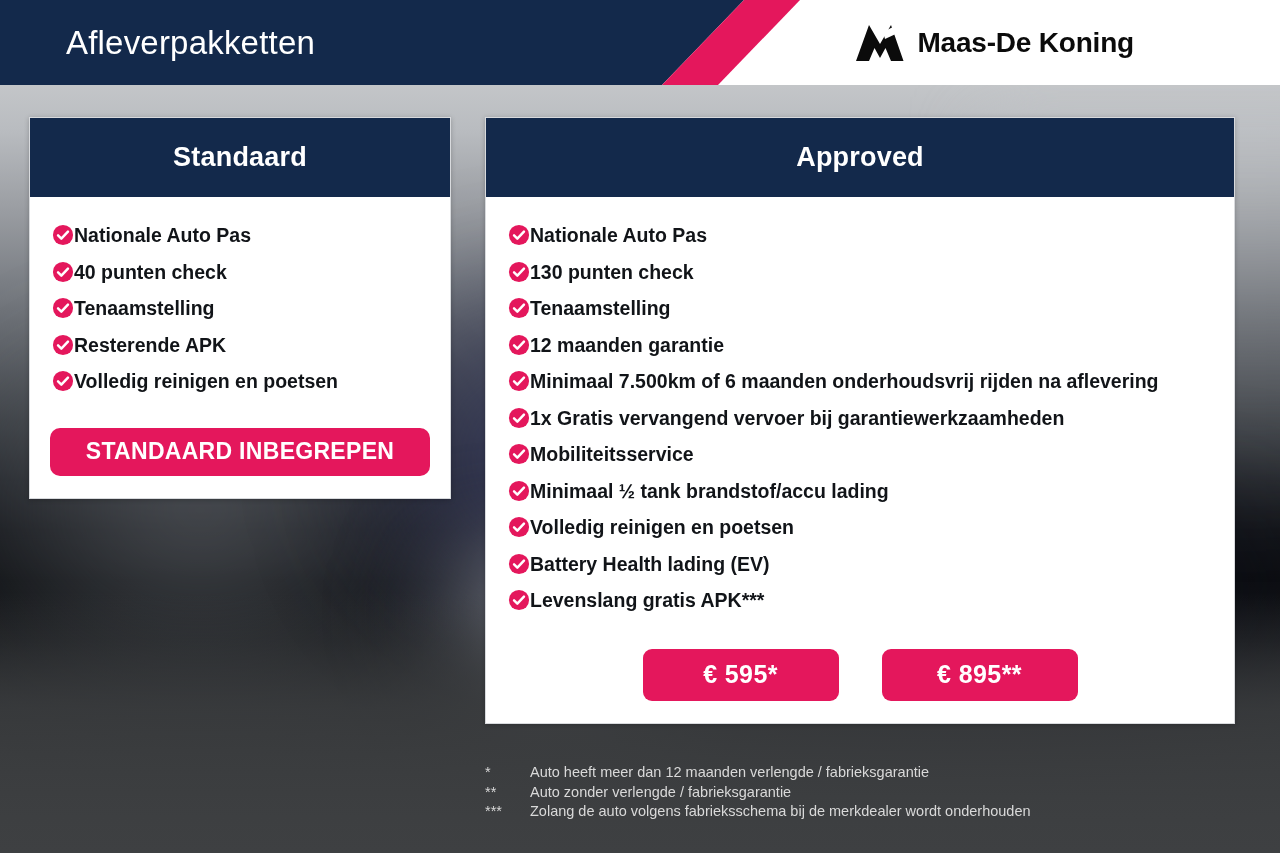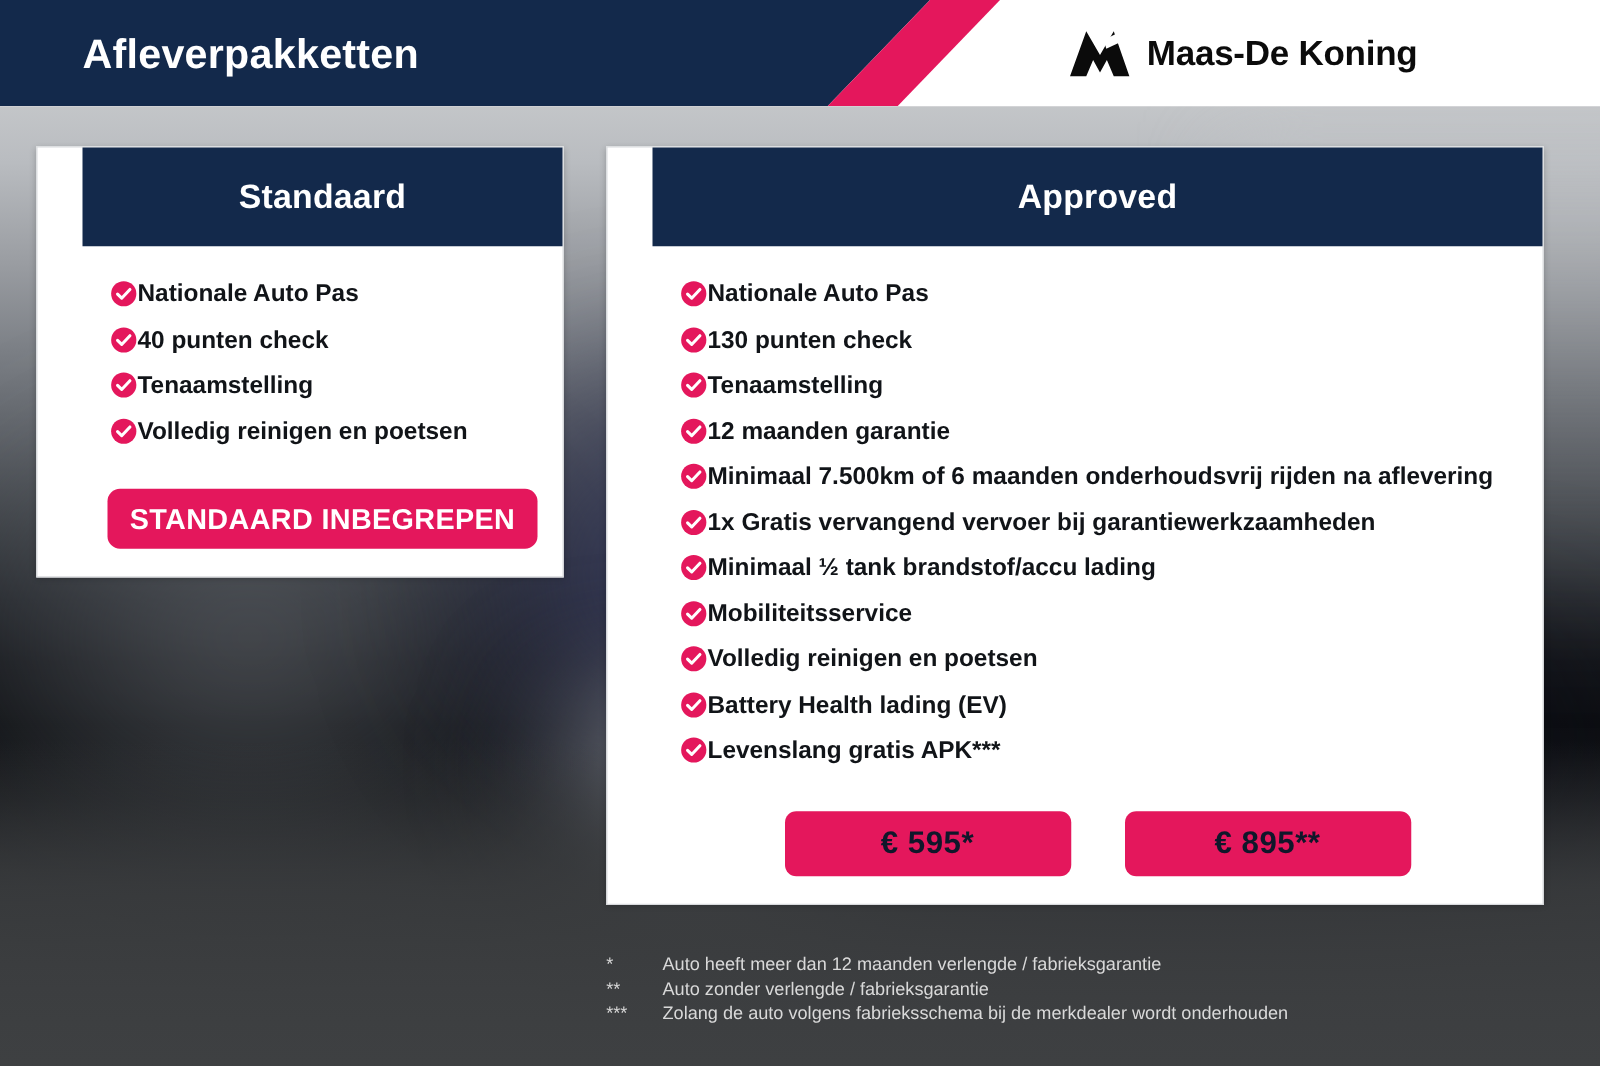--- a/index.html
+++ b/index.html
@@ -72,38 +72,37 @@
   }
   .header-pink {
     position:absolute; left:0; top:0; height:85px; width:860px;
     background:#e4175c;
     clip-path:polygon(744px 0, 800px 0, 718px 100%, 662px 100%);
   }
   .header-title {
     position:absolute; left:66px; top:0; height:85px;
     display:flex; align-items:center;
     color:#ffffff;
-    font-size:33px; font-weight:bold; letter-spacing:.2px;
+    font-size:33px; font-weight:normal; letter-spacing:.2px;
   }
   .brand {
     position:absolute; right:146px; top:0; height:85px;
     display:flex; align-items:center; gap:13px;
   }
   .brand-mark { width:50px; height:38px; display:block; }
   .brand-name {
     color:#0b0b0b; font-size:28px; font-weight:bold; letter-spacing:-.2px;
   }
 
   
   .card {
     position:absolute;
     background:#ffffff;
     border:1px solid #d8dadd;
     box-shadow:0 1px 5px rgba(0,0,0,.22);
-    padding-left:36px;
   }
   .card-standaard { left:29px;  top:117px; width:422px; }
   .card-approved  { left:485px; top:117px; width:750px; }
 
   .card-head {
     background:#13294b;
     height:79px;
     display:flex; align-items:center; justify-content:center;
   }
   .card-head-title {
@@ -137,23 +136,23 @@
     font-family:"Liberation Sans", sans-serif;
     font-size:23px; font-weight:bold; letter-spacing:.3px;
     cursor:pointer;
   }
 
   .price-row {
     display:flex; justify-content:center; gap:43px;
     margin-top:30px;
   }
   .price-btn {
-    background:#e4175c; color:#0f172a;
+    background:#e4175c; color:#ffffff;
     border:none; border-radius:9px;
-    width:229px; height:52px;
+    width:196px; height:52px;
     font-family:"Liberation Sans", sans-serif;
     font-size:25px; font-weight:bold; letter-spacing:.4px;
     cursor:pointer;
   }
 
   
   .footnotes {
     position:absolute; left:485px; top:763px; width:760px;
   }
   .footnote {
@@ -219,20 +218,27 @@
               <circle cx="12" cy="12" r="11" fill="#e4175c"></circle>
               <path d="M6.6 12.3 L10.2 15.9 L17.4 8.3" fill="none" stroke="#ffffff" stroke-width="2.7" stroke-linecap="round" stroke-linejoin="round"></path>
             </svg>
             <span class="feature-text">Tenaamstelling</span>
           </li>
           <li class="feature">
             <svg class="check-icon" viewBox="0 0 24 24" aria-hidden="true">
               <circle cx="12" cy="12" r="11" fill="#e4175c"></circle>
               <path d="M6.6 12.3 L10.2 15.9 L17.4 8.3" fill="none" stroke="#ffffff" stroke-width="2.7" stroke-linecap="round" stroke-linejoin="round"></path>
             </svg>
+            <span class="feature-text">Resterende APK</span>
+          </li>
+          <li class="feature">
+            <svg class="check-icon" viewBox="0 0 24 24" aria-hidden="true">
+              <circle cx="12" cy="12" r="11" fill="#e4175c"></circle>
+              <path d="M6.6 12.3 L10.2 15.9 L17.4 8.3" fill="none" stroke="#ffffff" stroke-width="2.7" stroke-linecap="round" stroke-linejoin="round"></path>
+            </svg>
             <span class="feature-text">Volledig reinigen en poetsen</span>
           </li>
         </ul>
       <button class="included-btn">STANDAARD INBEGREPEN</button>
     </div>
   </div>
 
   <div class="card card-approved">
     <div class="card-head">
       <div class="card-head-title">Approved</div>
@@ -279,28 +285,28 @@
               <circle cx="12" cy="12" r="11" fill="#e4175c"></circle>
               <path d="M6.6 12.3 L10.2 15.9 L17.4 8.3" fill="none" stroke="#ffffff" stroke-width="2.7" stroke-linecap="round" stroke-linejoin="round"></path>
             </svg>
             <span class="feature-text">1x Gratis vervangend vervoer bij garantiewerkzaamheden</span>
           </li>
           <li class="feature">
             <svg class="check-icon" viewBox="0 0 24 24" aria-hidden="true">
               <circle cx="12" cy="12" r="11" fill="#e4175c"></circle>
               <path d="M6.6 12.3 L10.2 15.9 L17.4 8.3" fill="none" stroke="#ffffff" stroke-width="2.7" stroke-linecap="round" stroke-linejoin="round"></path>
             </svg>
+            <span class="feature-text">Mobiliteitsservice</span>
+          </li>
+          <li class="feature">
+            <svg class="check-icon" viewBox="0 0 24 24" aria-hidden="true">
+              <circle cx="12" cy="12" r="11" fill="#e4175c"></circle>
+              <path d="M6.6 12.3 L10.2 15.9 L17.4 8.3" fill="none" stroke="#ffffff" stroke-width="2.7" stroke-linecap="round" stroke-linejoin="round"></path>
+            </svg>
             <span class="feature-text">Minimaal ½ tank brandstof/accu lading</span>
-          </li>
-          <li class="feature">
-            <svg class="check-icon" viewBox="0 0 24 24" aria-hidden="true">
-              <circle cx="12" cy="12" r="11" fill="#e4175c"></circle>
-              <path d="M6.6 12.3 L10.2 15.9 L17.4 8.3" fill="none" stroke="#ffffff" stroke-width="2.7" stroke-linecap="round" stroke-linejoin="round"></path>
-            </svg>
-            <span class="feature-text">Mobiliteitsservice</span>
           </li>
           <li class="feature">
             <svg class="check-icon" viewBox="0 0 24 24" aria-hidden="true">
               <circle cx="12" cy="12" r="11" fill="#e4175c"></circle>
               <path d="M6.6 12.3 L10.2 15.9 L17.4 8.3" fill="none" stroke="#ffffff" stroke-width="2.7" stroke-linecap="round" stroke-linejoin="round"></path>
             </svg>
             <span class="feature-text">Volledig reinigen en poetsen</span>
           </li>
           <li class="feature">
             <svg class="check-icon" viewBox="0 0 24 24" aria-hidden="true">

